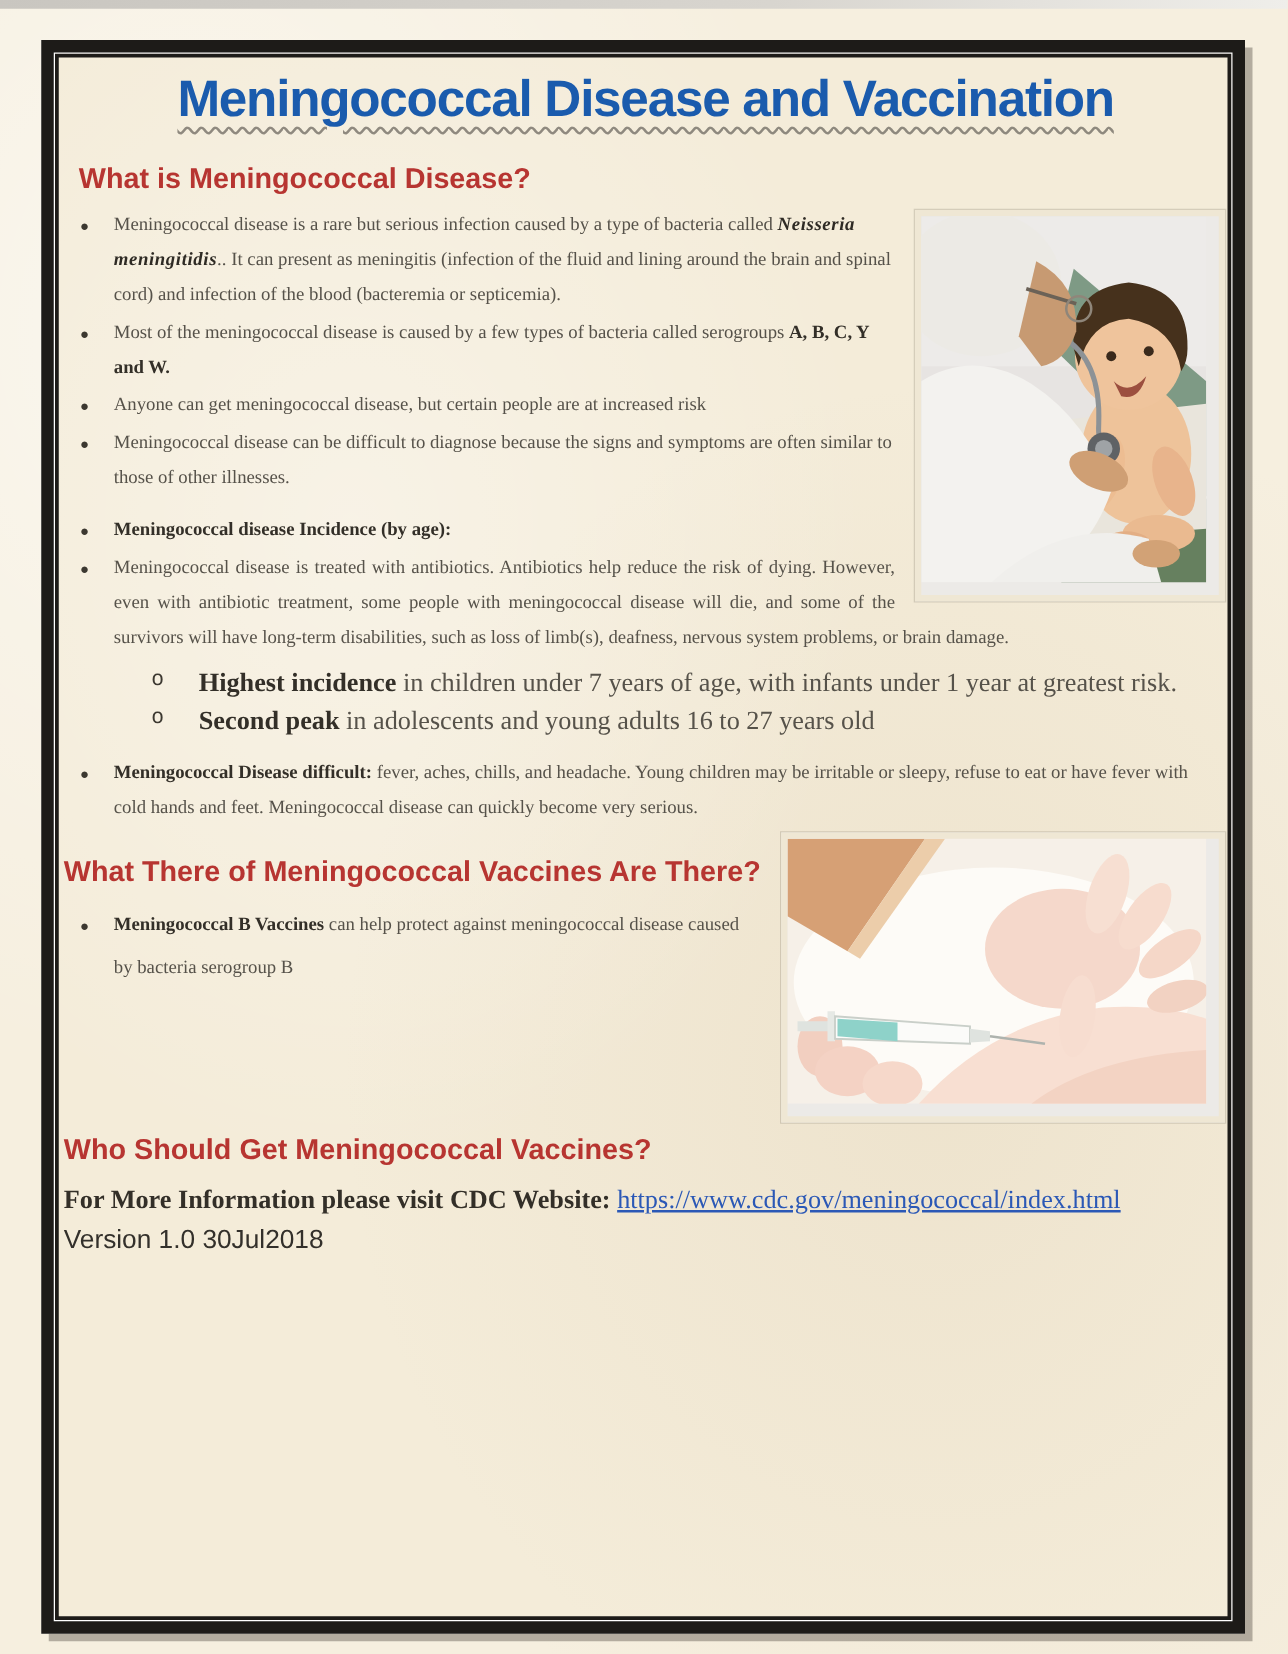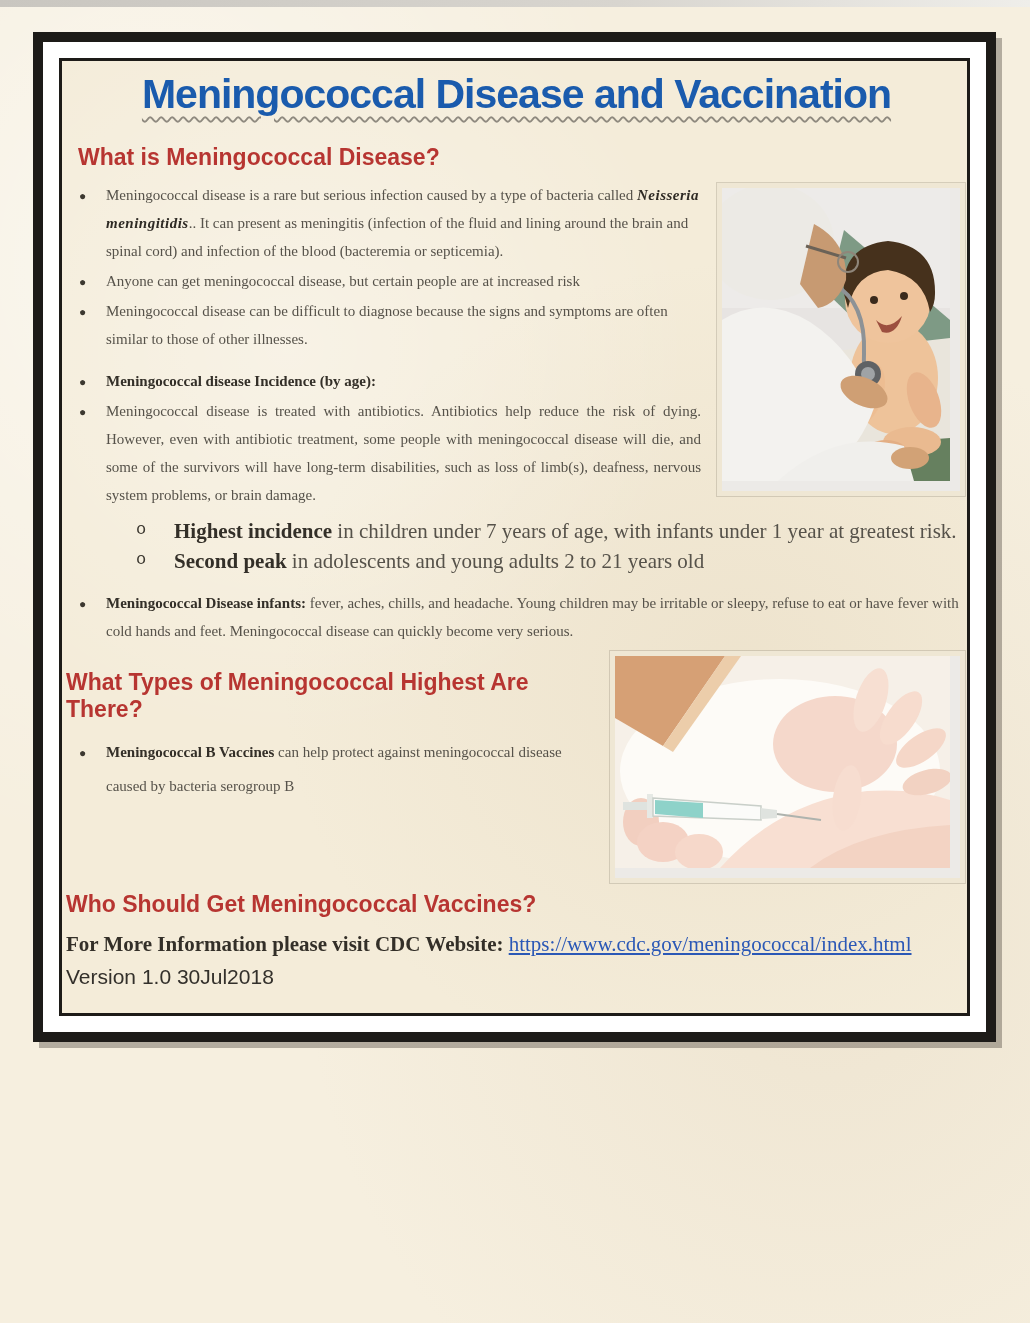--- a/index.html
+++ b/index.html
@@ -8,22 +8,22 @@
     background:
       radial-gradient(ellipse at 15% 20%, rgba(255,255,255,.5), transparent 40%),
       radial-gradient(ellipse at 80% 70%, rgba(214,196,164,.25), transparent 45%),
       #f6efdf;
     font-family:"Liberation Serif", serif;
     position:relative;
     overflow:hidden;
   }
   .scan-edge{position:absolute;left:0;top:0;width:1030px;height:7px;background:linear-gradient(90deg,#c9c6c0,#d8d5cf 60%,#efeeea);}
   .frame{
-    box-sizing:border-box;position:absolute;left:33px;top:32px;width:963px;height:1010px;
-    background:#ffffff;border:10px solid #1d1b18;padding:16px;
+    box-sizing:border-box;position:absolute;left:33px;top:32px;width:963px;height:1275px;
+    background:#ffffff;border:10px solid #1d1b18;padding:1px;
     box-shadow:6px 6px 0 rgba(70,64,56,.38);
   }
   .inner{
     box-sizing:border-box;width:100%;height:100%;
     border:3px solid #1d1b18;
     background:
       radial-gradient(ellipse at 25% 30%, rgba(255,255,255,.35), transparent 42%),
       radial-gradient(ellipse at 75% 65%, rgba(208,186,150,.18), transparent 48%),
       #f4ecd9;
     padding:2px 4px 6px 8px;overflow:hidden;
@@ -103,33 +103,34 @@
         <ellipse cx="142" cy="204" rx="25" ry="14" fill="#cf9f74" transform="rotate(24 142 204)"></ellipse>
         <ellipse cx="48" cy="54" rx="64" ry="58" fill="#eceae5"></ellipse>
         <path d="M92,36 Q126,54 124,92 Q116,116 96,120 L78,96 Z" fill="#c79a72"></path>
         <line x1="84" y1="58" x2="124" y2="70" stroke="#6b6257" stroke-width="3"></line>
         <circle cx="126" cy="74" r="10" fill="none" stroke="#8f867a" stroke-width="2"></circle>
       </svg>
     </div>
 
     <div class="bullet"><span>Meningococcal disease is a rare but serious infection caused by a type of bacteria called </span><span class="bi">Neisseria meningitidis</span><span>.. It can present as meningitis (infection of the fluid and lining around the brain and spinal cord) and infection of the blood (bacteremia or septicemia).</span></div>
 
+    <div class="bullet"><span>Most of the meningococcal disease is caused by a few types of bacteria called serogroups </span><span class="b">A, B, C, Y and W.</span></div>
 
     <div class="bullet">Anyone can get meningococcal disease, but certain people are at increased risk</div>
 
     <div class="bullet">Meningococcal disease can be difficult to diagnose because the signs and symptoms are often similar to those of other illnesses.</div>
 
     <div class="bullet head b">Meningococcal disease Incidence (by age):</div>
 
     <div class="bullet just">Meningococcal disease is treated with antibiotics. Antibiotics help reduce the risk of dying. However, even with antibiotic treatment, some people with meningococcal disease will die, and some of the survivors will have long-term disabilities, such as loss of limb(s), deafness, nervous system problems, or brain damage.</div>
 
     <div class="subbullet gap"><span class="b">Highest incidence</span><span> in children under 7 years of age, with infants under 1 year at greatest risk.</span></div>
-    <div class="subbullet"><span class="b">Second peak</span><span> in adolescents and young adults 2 to 21 years old</span></div>
+    <div class="subbullet"><span class="b">Second peak</span><span> in adolescents and young adults 16 to 27 years old</span></div>
 
-    <div class="bullet head"><span class="b">Meningococcal Disease infants:</span><span> fever, aches, chills, and headache. Young children may be irritable or sleepy, refuse to eat or have fever with cold hands and feet. Meningococcal disease can quickly become very serious.</span></div>
+    <div class="bullet head"><span class="b">Meningococcal Disease difficult:</span><span> fever, aches, chills, and headache. Young children may be irritable or sleepy, refuse to eat or have fever with cold hands and feet. Meningococcal disease can quickly become very serious.</span></div>
 
     <div class="photo photo2">
       <svg width="335" height="212" viewBox="0 0 335 212" xmlns="http://www.w3.org/2000/svg">
         <rect width="335" height="212" fill="#f6f0e8"></rect>
         <ellipse cx="165" cy="115" rx="160" ry="92" fill="#fdfbf7"></ellipse>
         <polygon points="0,0 110,0 48,90 0,62" fill="#d6a075"></polygon>
         <polygon points="110,0 126,0 58,96 48,90" fill="#eccdaa"></polygon>
         <path d="M105,212 Q165,145 252,135 Q300,132 335,144 L335,212 Z" fill="#f8dfd2"></path>
         <path d="M195,212 Q245,174 335,169 L335,212 Z" fill="#f3d3c3"></path>
         <ellipse cx="220" cy="88" rx="62" ry="48" fill="#f5d8cb"></ellipse>
@@ -143,21 +144,21 @@
         <ellipse cx="84" cy="196" rx="24" ry="18" fill="#f6d8ca"></ellipse>
         <rect x="8" y="146" width="26" height="8" fill="#dfe3df"></rect>
         <rect x="32" y="138" width="6" height="24" fill="#e6e9e5"></rect>
         <polygon points="38,142 146,150 146,164 38,160" fill="#fbfbf9" stroke="#c9cfc9" stroke-width="1.5"></polygon>
         <polygon points="40,144 88,147 88,162 40,158" fill="#8ed2c9"></polygon>
         <polygon points="146,152 162,154 162,162 146,163" fill="#dfe3df"></polygon>
         <line x1="162" y1="158" x2="206" y2="164" stroke="#aeb3ae" stroke-width="2"></line>
       </svg>
     </div>
 
-    <h2>What Types of Meningococcal Highest Are There?</h2>
+    <h2>What There of Meningococcal Vaccines Are There?</h2>
 
 
     <div class="bullet sp2"><span class="b">Meningococcal B Vaccines</span><span> can help protect against meningococcal disease caused by bacteria serogroup B</span></div>
 
     <h2 class="clearit">Who Should Get Meningococcal Vaccines?</h2>
 
 
     <div class="footer body-text">
       <span class="label">For More Information please visit CDC Website: </span><a href="#">https://www.cdc.gov/meningococcal/index.html</a>
     </div>

